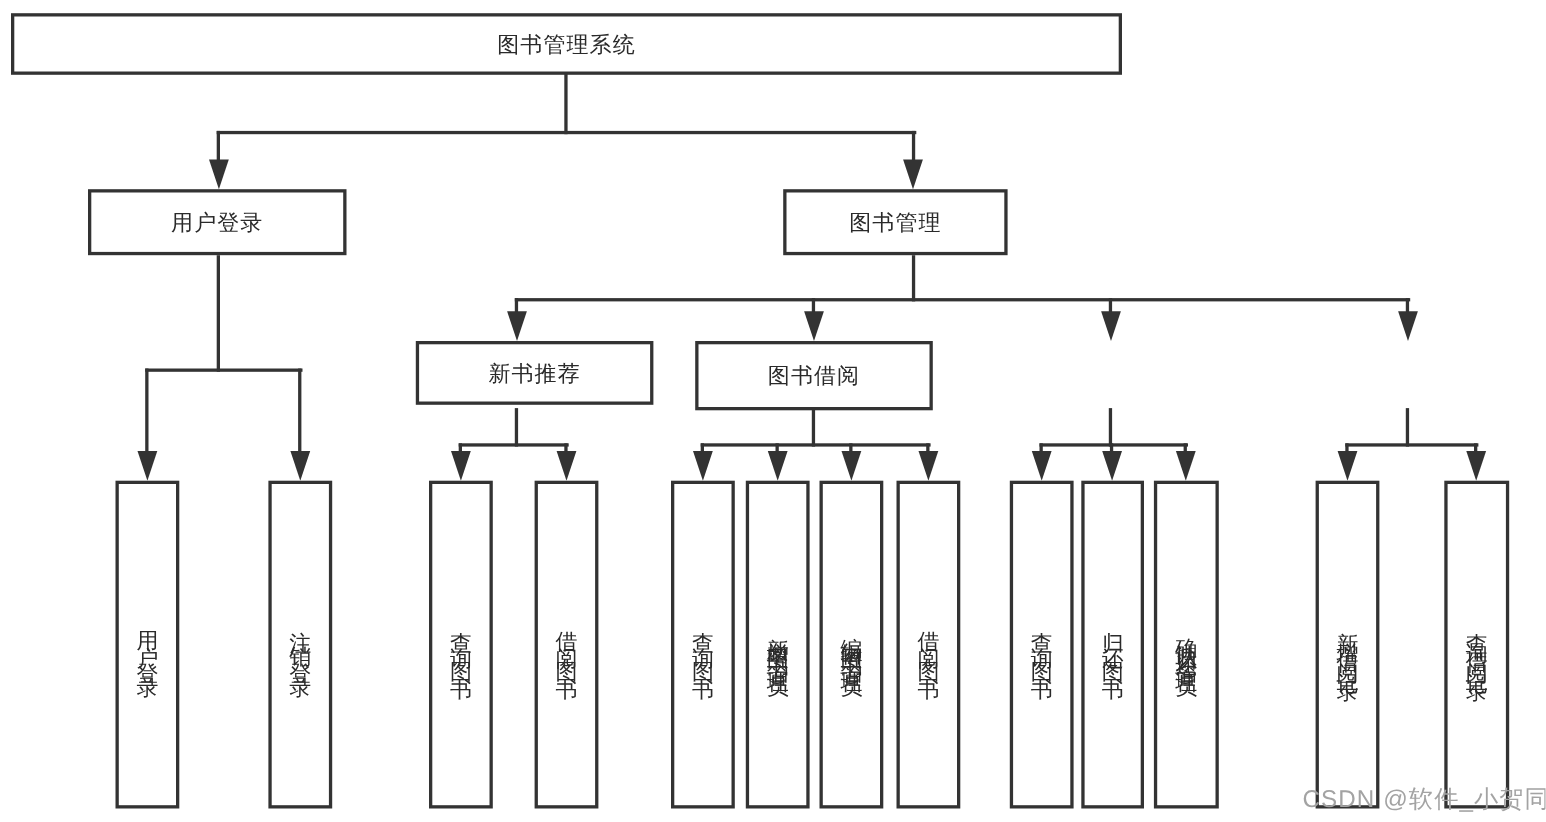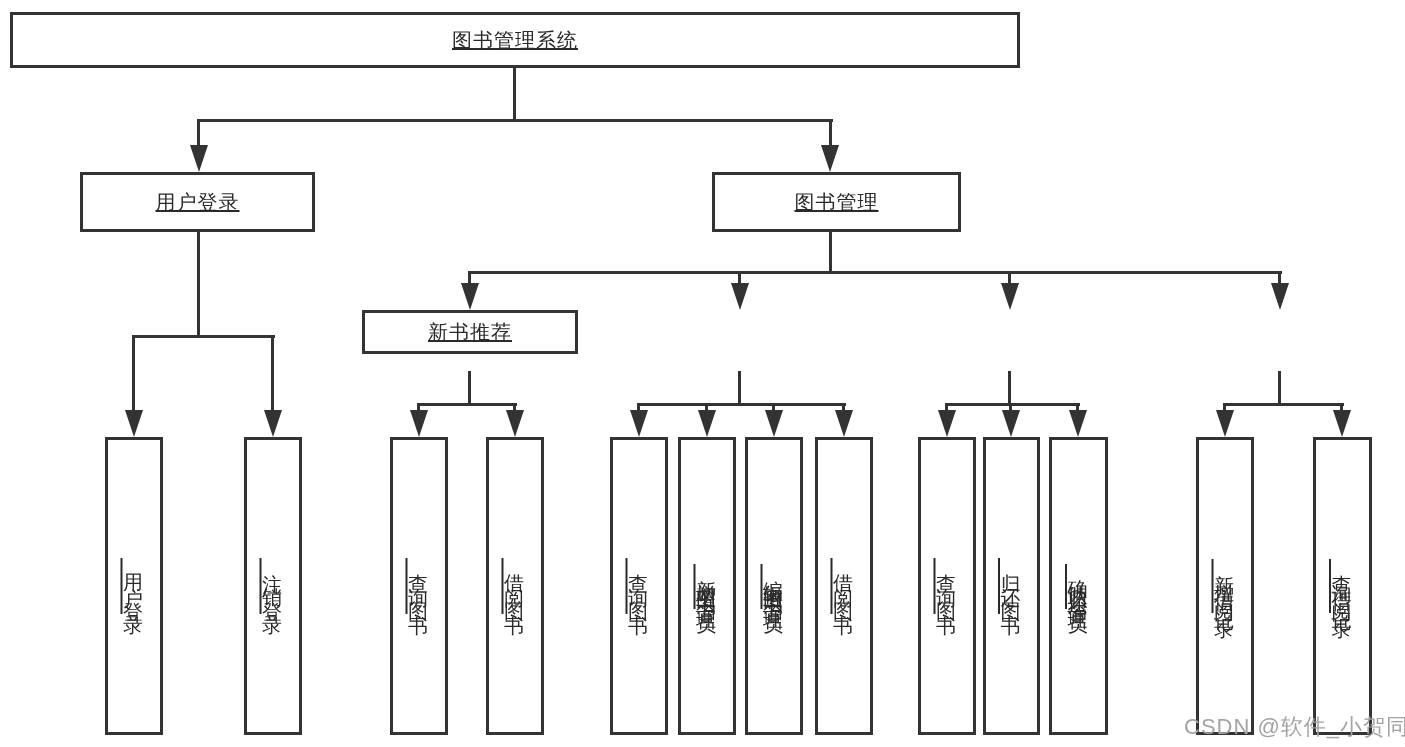--- a/index.html
+++ b/index.html
@@ -5,21 +5,21 @@
   :root{
     --line:#333333; --text:#2a2a2a; --bg:#ffffff; --watermark:#a3a3a3;
   }
   html,body{margin:0;padding:0;}
   body{background:var(--bg); font-family:"Liberation Sans", sans-serif;}
   #canvas{position:relative; width:1405px; height:747px; background:var(--bg); overflow:hidden;}
 
   .box{
     position:absolute; box-sizing:border-box; background:var(--bg);
     border:3px solid var(--line); color:var(--text);
-    display:flex; align-items:center; justify-content:center;text-decoration:underline;
+    display:flex; align-items:center; justify-content:center;
   }
   .hbox{font-size:20px; letter-spacing:1px;}
   .leaf{writing-mode:vertical-rl; font-size:20px;}
   .sp4{letter-spacing:14px;}
   .sp6{letter-spacing:9px;}
   .sp9{letter-spacing:5px;}
 
   .line{position:absolute; background:var(--line);}
   .arrow{
     position:absolute; width:0; height:0;
@@ -43,21 +43,21 @@
   <div class="line" style="left:513px;top:67px;width:3px;height:55px"></div>
   <div class="line" style="left:197px;top:119px;width:636px;height:3px"></div>
   <div class="line" style="left:197px;top:119px;width:3px;height:29px"></div>
   <div class="arrow" style="left:190px;top:145px"></div>
   <div class="line" style="left:829px;top:119px;width:3px;height:29px"></div>
   <div class="arrow" style="left:821px;top:145px"></div>
 
   <div class="box hbox" style="left:80px;top:172px;width:235px;height:60px">
     <span>用户登录</span>
   </div>
-  <div class="box hbox" style="left:712px;top:172px;width:249px;height:60px">
+  <div class="box hbox" style="left:712px;top:172px;width:204px;height:60px">
     <span>图书管理</span>
   </div>
 
   <div class="line" style="left:197px;top:232px;width:3px;height:106px"></div>
   <div class="line" style="left:132px;top:335px;width:143px;height:3px"></div>
   <div class="line" style="left:132px;top:335px;width:3px;height:78px"></div>
   <div class="arrow" style="left:125px;top:410px"></div>
   <div class="line" style="left:271px;top:335px;width:3px;height:78px"></div>
   <div class="arrow" style="left:264px;top:410px"></div>
 
@@ -65,22 +65,25 @@
   <div class="line" style="left:468px;top:271px;width:814px;height:3px"></div>
   <div class="line" style="left:468px;top:271px;width:3px;height:14px"></div>
   <div class="arrow" style="left:461px;top:283px"></div>
   <div class="line" style="left:738px;top:271px;width:3px;height:14px"></div>
   <div class="arrow" style="left:731px;top:283px"></div>
   <div class="line" style="left:1008px;top:271px;width:3px;height:14px"></div>
   <div class="arrow" style="left:1001px;top:283px"></div>
   <div class="line" style="left:1278px;top:271px;width:3px;height:14px"></div>
   <div class="arrow" style="left:1271px;top:283px"></div>
 
-  <div class="box hbox" style="left:362px;top:310px;width:216px;height:44px">
+  <div class="box hbox" style="left:378px;top:310px;width:216px;height:58px">
     <span>新书推荐</span>
+  </div>
+  <div class="box hbox" style="left:632px;top:310px;width:216px;height:63px">
+    <span>图书借阅</span>
   </div>
 
   <div class="line" style="left:468px;top:371px;width:3px;height:35px"></div>
   <div class="line" style="left:417px;top:403px;width:100px;height:3px"></div>
   <div class="line" style="left:417px;top:403px;width:3px;height:10px"></div>
   <div class="arrow" style="left:410px;top:410px"></div>
   <div class="line" style="left:513px;top:403px;width:3px;height:10px"></div>
   <div class="arrow" style="left:506px;top:410px"></div>
 
   <div class="line" style="left:738px;top:371px;width:3px;height:35px"></div>

